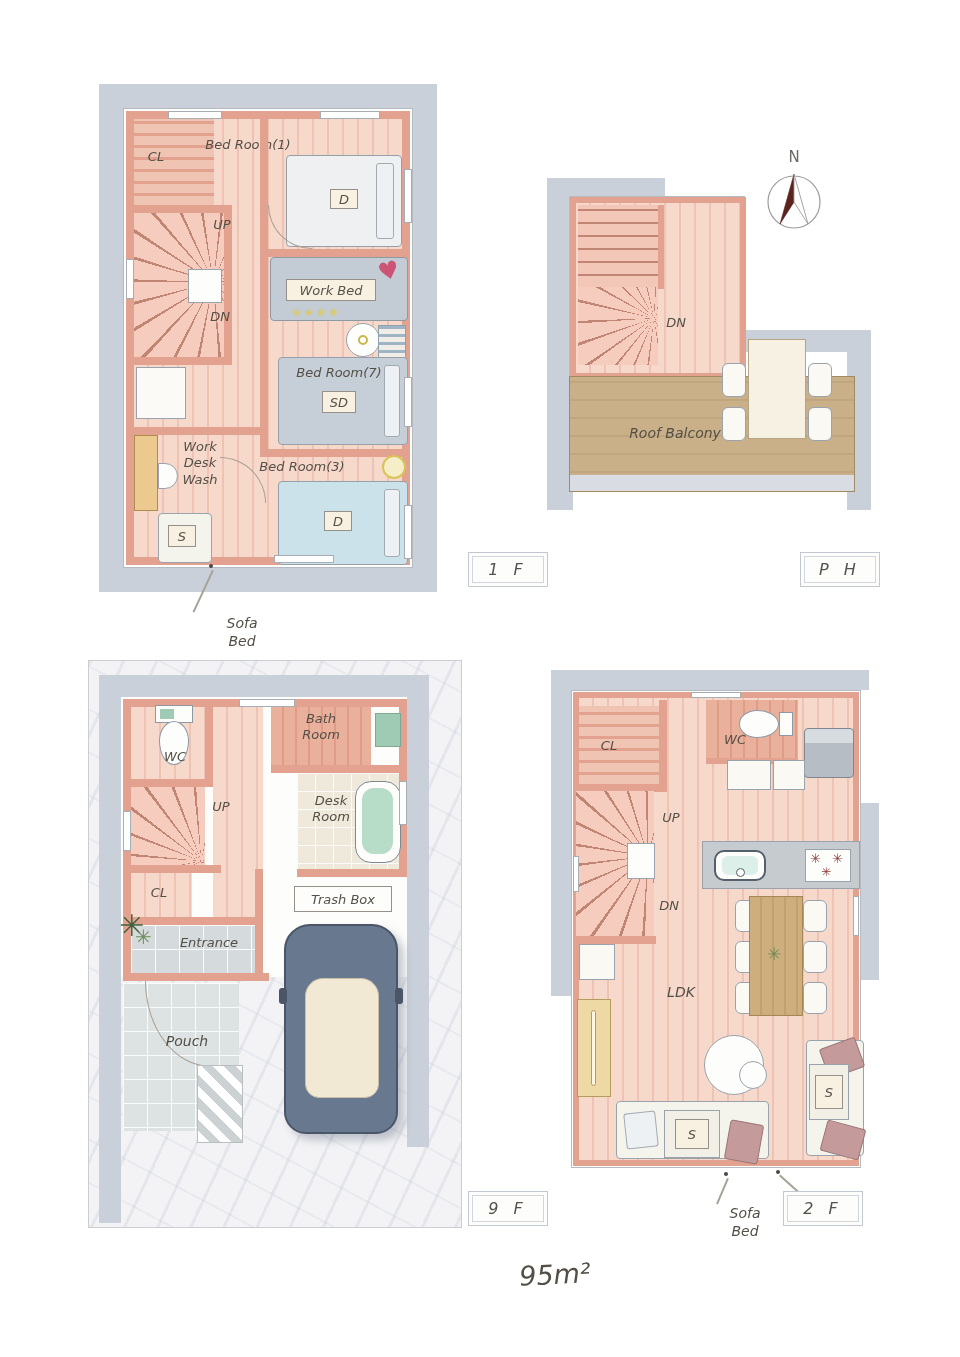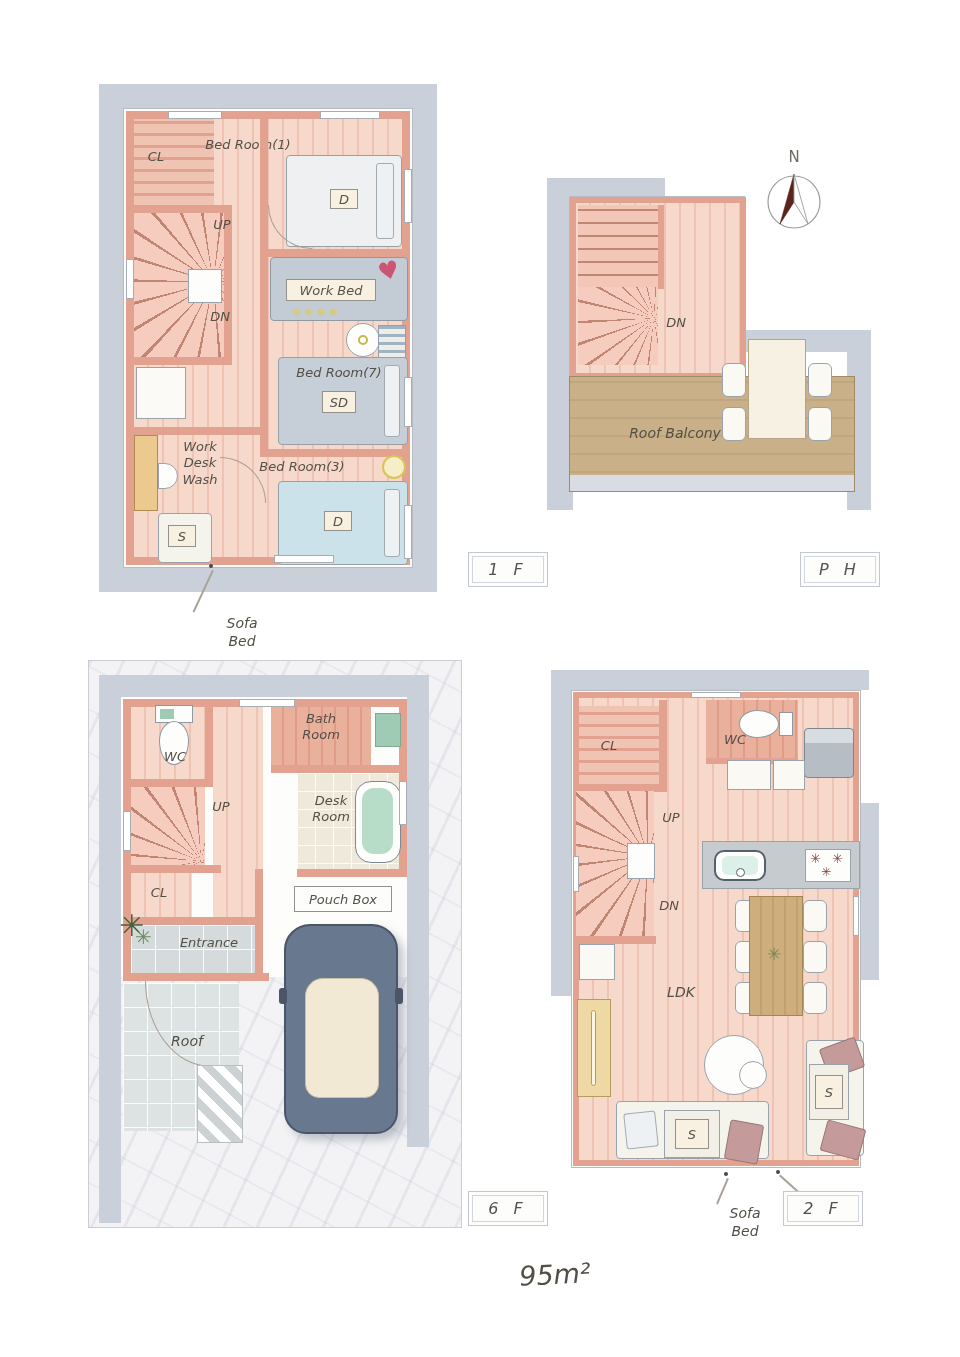--- a/index.html
+++ b/index.html
@@ -210,36 +210,36 @@
 
     <div class="tile" style="left:42px;top:264px;width:132px;height:48px;"></div>
     <span class="glyph" style="left:30px;top:250px;font-size:30px;color:#41603d;">✳</span>
     <span class="glyph" style="left:46px;top:266px;font-size:20px;color:#6d8c5d;">✳</span>
     <div class="label" style="left:78px;top:274px;width:84px;">Entrance</div>
     <div class="wall" style="left:166px;top:208px;width:8px;height:108px;"></div>
     <div class="wall" style="left:34px;top:312px;width:146px;height:8px;"></div>
 
     <div class="tile" style="left:34px;top:322px;width:116px;height:148px;background-color:#dde2e3;"></div>
     <div class="arc" style="left:56px;top:320px;width:66px;height:86px;border-left-width:1.5px;border-bottom-width:1.5px;border-radius:0 0 0 100%;"></div>
-    <div class="label" style="left:58px;top:372px;width:80px;font-size:14px;">Roof</div>
+    <div class="label" style="left:58px;top:372px;width:80px;font-size:14px;">Pouch</div>
     <div class="abs" style="left:108px;top:404px;width:46px;height:78px;background:repeating-linear-gradient(45deg,#ffffff 0 8px,#ccd2d3 8px 16px);border:1px solid #b8bec0;box-sizing:border-box;"></div>
 
-    <div class="mark" style="left:205px;top:225px;width:98px;height:26px;background:#fdfdfb;">Pouch Box</div>
+    <div class="mark" style="left:205px;top:225px;width:98px;height:26px;background:#fdfdfb;">Trash Box</div>
 
     <div class="abs" style="left:195px;top:263px;width:114px;height:210px;background:#68788e;border:2px solid #4a5568;border-radius:26px 26px 22px 22px;box-shadow:6px 6px 8px rgba(90,100,120,.35);box-sizing:border-box;">
       <div class="abs" style="left:19px;top:52px;width:72px;height:118px;background:#f2e9d5;border-radius:18px 18px 14px 14px;border:1px solid #c9c0aa;"></div>
       <div class="abs" style="left:-7px;top:62px;width:8px;height:16px;background:#4a5568;border-radius:3px;"></div>
       <div class="abs" style="left:109px;top:62px;width:8px;height:16px;background:#4a5568;border-radius:3px;"></div>
     </div>
 
     <div class="win" style="left:150px;top:38px;width:56px;height:8px;"></div>
     <div class="win" style="left:310px;top:120px;width:8px;height:44px;"></div>
     <div class="win" style="left:34px;top:150px;width:8px;height:40px;"></div>
   </div>
-  <div class="tag" style="left:468px;top:1191px;">6 F</div>
+  <div class="tag" style="left:468px;top:1191px;">9 F</div>
 
   <div class="abs" style="left:551px;top:660px;width:328px;height:525px;">
     <div class="band" style="left:0;top:10px;width:318px;height:20px;"></div>
     <div class="band" style="left:0;top:10px;width:20px;height:326px;"></div>
     <div class="band" style="left:308px;top:143px;width:20px;height:177px;"></div>
     <div class="paper" style="left:20px;top:30px;width:290px;height:478px;"></div>
     <div class="wood" style="left:28px;top:38px;width:274px;height:462px;"></div>
     <div class="wallframe" style="left:22px;top:32px;width:286px;height:474px;border-width:6px;"></div>
 
     <div class="hatch" style="left:28px;top:46px;width:80px;height:78px;"></div>

